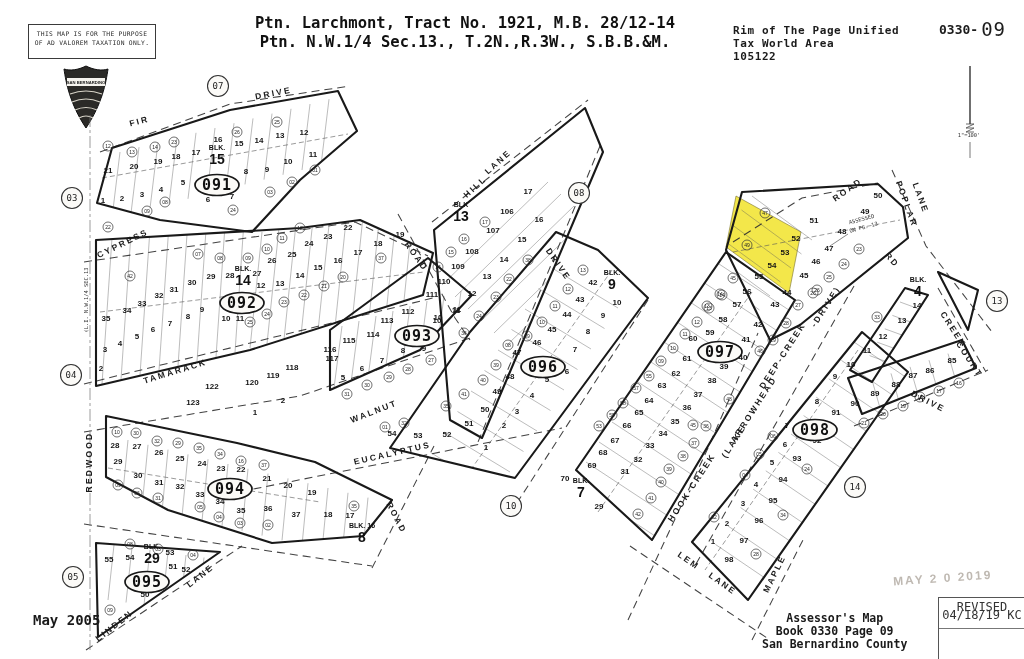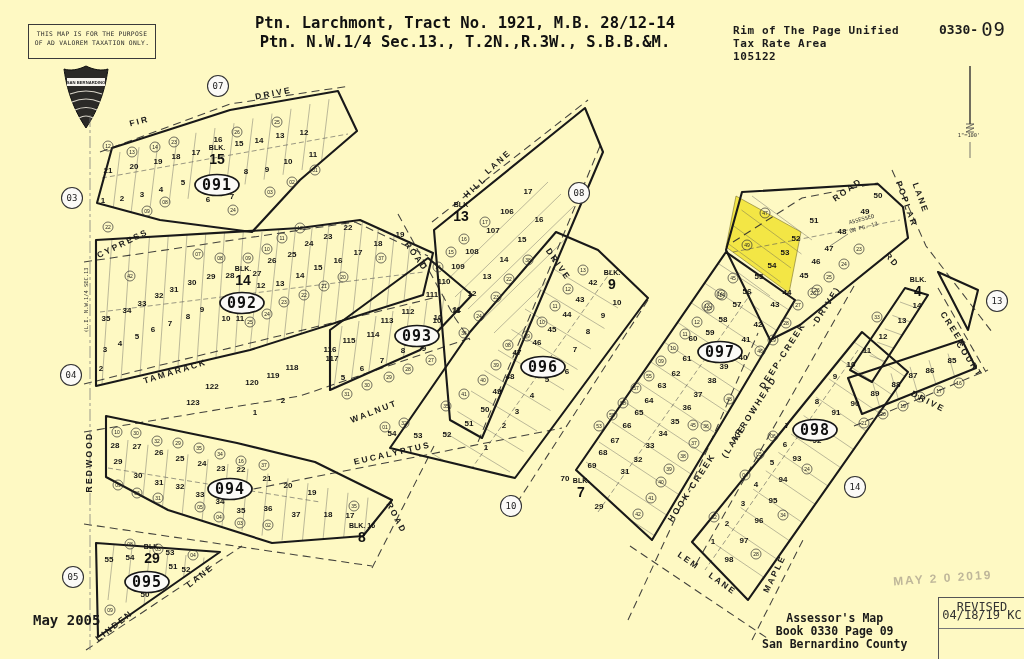--- a/index.html
+++ b/index.html
@@ -1,16 +1,16 @@
 <!DOCTYPE html>
 <html><head>
 <meta charset="utf-8">
 <style>
   html,body{margin:0;padding:0;background:#e9e8e4;}
-  .page{position:relative;width:1024px;height:659px;background:#fef9c3;overflow:hidden;
+  .page{position:relative;width:1024px;height:659px;background:#ffffff;overflow:hidden;
         font-family:"Liberation Sans",sans-serif;color:#1a1a1a;}
   .disclaimer{position:absolute;left:28px;top:24px;width:126px;height:28px;border:1px solid #3a3a3a;
       font-family:"DejaVu Sans Mono",monospace;font-size:6.3px;line-height:8.5px;text-align:center;
       padding-top:5px;letter-spacing:.3px;color:#2c2c2c;}
   .title{position:absolute;left:240px;top:14px;width:450px;text-align:center;
       font-family:"DejaVu Sans Mono",monospace;font-size:15.5px;font-weight:bold;line-height:19px;color:#111;}
   .taxinfo{position:absolute;left:733px;top:24px;font-family:"DejaVu Sans Mono",monospace;
       font-size:11px;font-weight:bold;line-height:13px;letter-spacing:.6px;color:#1c1c1c;}
   .bookcode{position:absolute;left:903px;top:22px;font-family:"DejaVu Sans Mono",monospace;
       font-size:13px;font-weight:bold;color:#1c1c1c;display:flex;align-items:flex-start;margin-left:36px;}
@@ -61,21 +61,21 @@
     <path d="M8,32 Q24,26 40,32 M10,40 Q24,34 38,40 M13,48 Q24,43 35,48 M17,56 Q24,52 31,56" stroke="#d8d4c8" stroke-width="1.2" fill="none"></path>
   </svg>
 
   <div class="title">
     <div>Ptn. Larchmont, Tract No. 1921, M.B. 28/12-14</div>
     <div>Ptn. N.W.1/4 Sec.13., T.2N.,R.3W., S.B.B.&amp;M.</div>
   </div>
 
   <div class="taxinfo">
     <div>Rim of The Page Unified</div>
-    <div>Tax Rate Area</div>
+    <div>Tax World Area</div>
     <div>105122</div>
   </div>
 
   <div class="bookcode">
     <span>0330-</span>
     <span class="pg">09</span>
   </div>
 
   <svg id="map-svg" style="position:absolute;left:0;top:0" width="1024" height="659" viewBox="0 0 1024 659">
     <defs id="map-defs">

